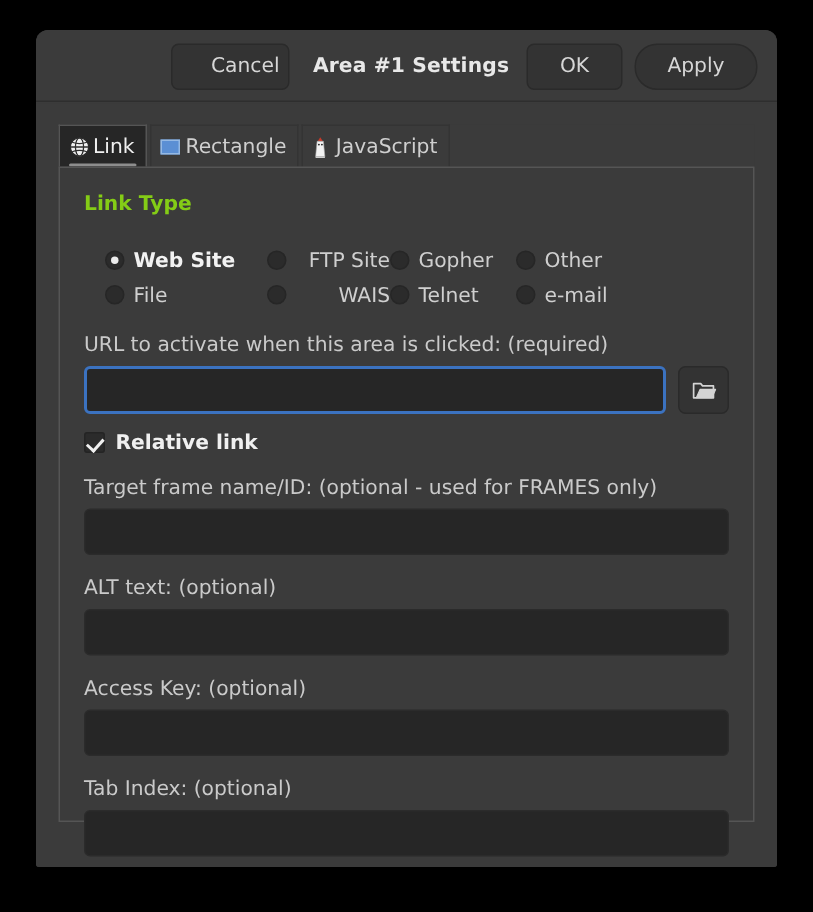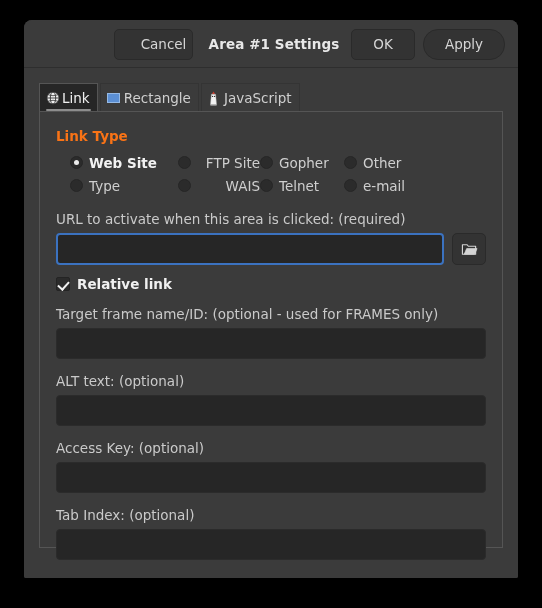--- a/index.html
+++ b/index.html
@@ -132,24 +132,24 @@
   #tab-panel {
     position: relative;
     height: 437px;
     background: #3b3b3b;
     border: 1px solid #555555;
     margin-top: -1px;
     padding: 16px 16px 0 16px;
   }
 
   .section-title {
-    color: #f97316;
+    color: #84cc16;
     font-size: 13.5px;
     font-weight: bold;
-    margin: 0 0 7px 0;
+    margin: 0 0 18px 0;
   }
 
   
   .radio-row {
     display: flex;
     align-items: center;
     height: 23px;
     padding-left: 14px;
   }
   .radio-item {
@@ -330,21 +330,21 @@
         </label>
         <label class="radio-item rcol-4">
           <span class="radio-dot"></span>
           <span>Other</span>
         </label>
       </div>
 
       <div class="radio-row">
         <label class="radio-item rcol-1">
           <span class="radio-dot"></span>
-          <span>Type</span>
+          <span>File</span>
         </label>
         <label class="radio-item rcol-2">
           <span class="radio-dot"></span>
           <span>WAIS</span>
         </label>
         <label class="radio-item rcol-3">
           <span class="radio-dot"></span>
           <span>Telnet</span>
         </label>
         <label class="radio-item rcol-4">

